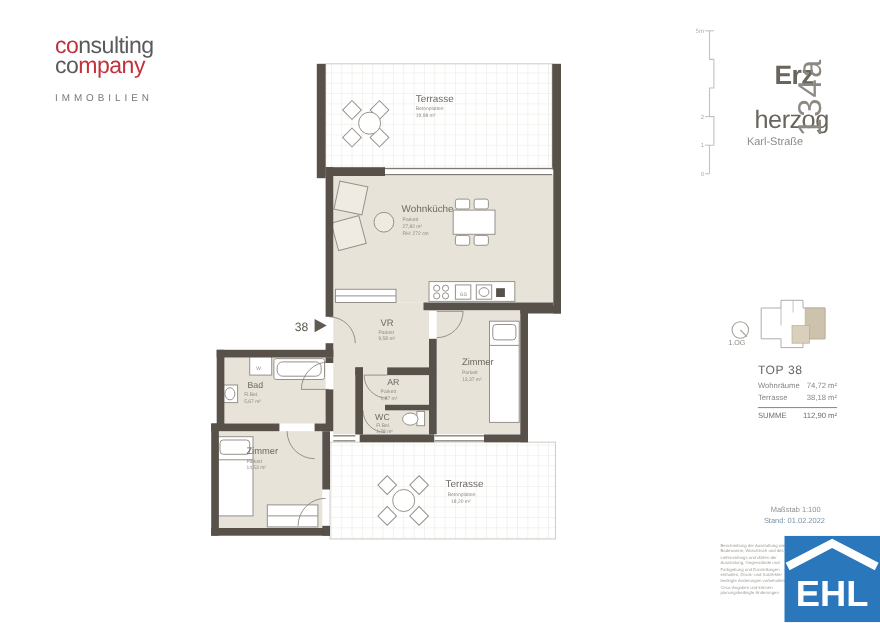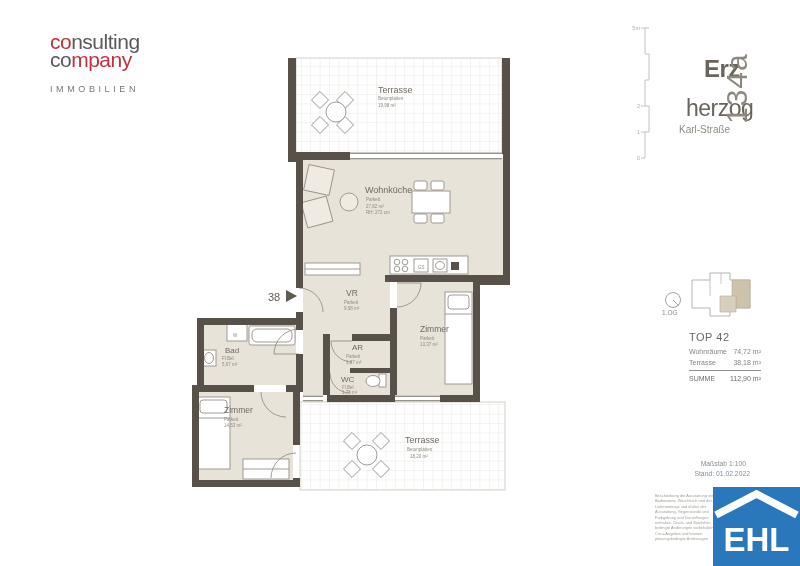--- a/index.html
+++ b/index.html
@@ -282,21 +282,21 @@
     <line x1="10" y1="9" x2="16" y2="15" stroke="#a7a29a" stroke-width="1"></line>
   </svg>
   <div class="floor-label">1.OG</div>
   <svg class="locator-map" width="66" height="50">
     <path d="M4,30 L4,10 L22,10 L22,3 L42,3 L42,10 L62,10 L62,38 L42,38 L42,46 L22,46 L22,38 L4,38 Z" fill="none" stroke="#a7a29a" stroke-width="0.8"></path>
     <path d="M44,10 L62,10 L62,38 L48,38 L48,28 L44,28 Z" fill="#cdc2ab" stroke="#b5ab96" stroke-width="0.6"></path>
     <rect x="32" y="26" width="16" height="16" fill="#d8cfbd" stroke="#b5ab96" stroke-width="0.6"></rect>
     <line x1="22" y1="10" x2="22" y2="26" stroke="#a7a29a" stroke-width="0.6"></line>
     <line x1="33" y1="3" x2="33" y2="14" stroke="#a7a29a" stroke-width="0.6"></line>
   </svg>
-  <div class="unit-title">TOP 42</div>
+  <div class="unit-title">TOP 38</div>
   <div class="area-table">
     <div class="area-row">
       <span>Wohnräume</span>
       <span>74,72 m²</span>
     </div>
     <div class="area-row">
       <span>Terrasse</span>
       <span>38,18 m²</span>
     </div>
     <div class="area-row area-div area-summe">

